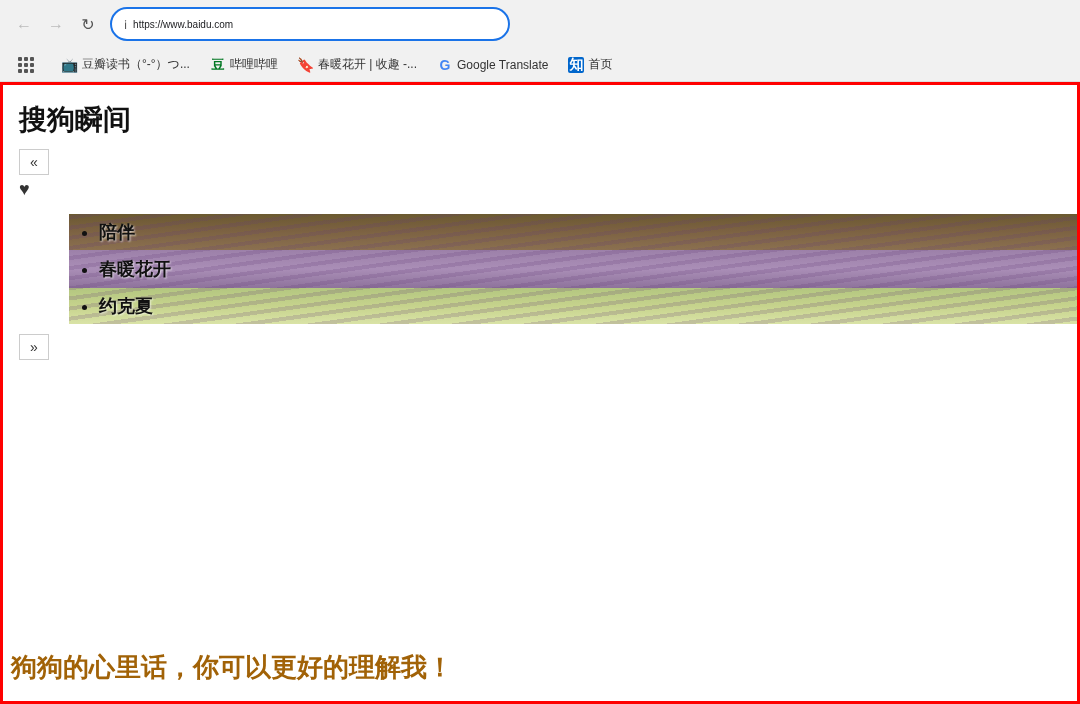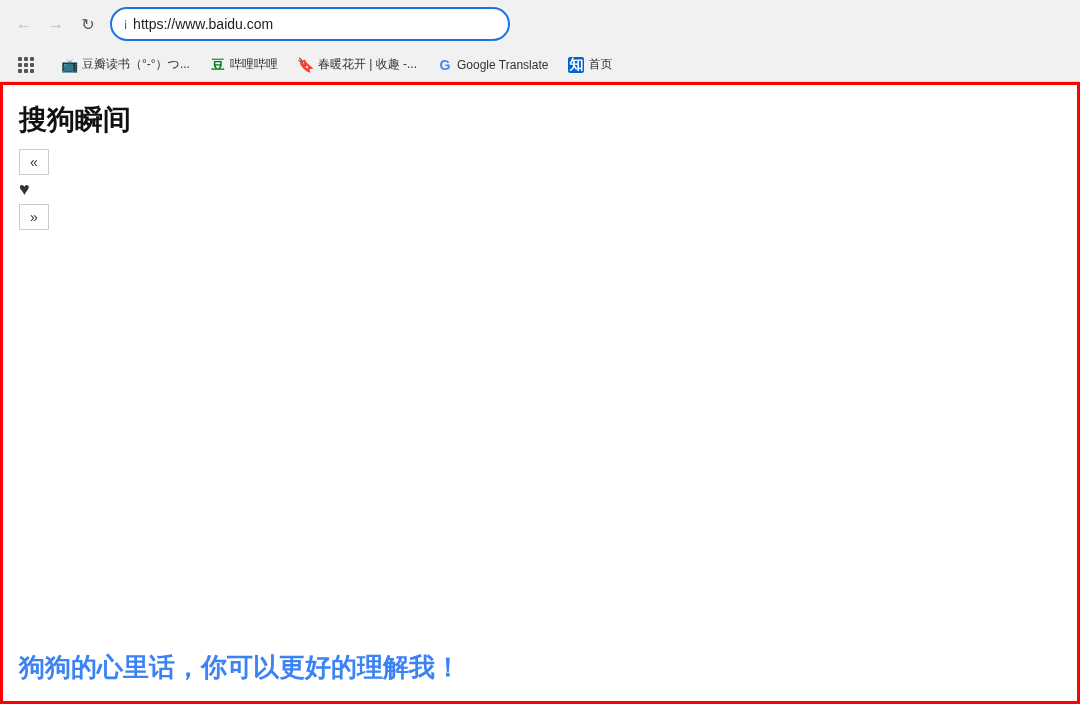--- a/index.html
+++ b/index.html
@@ -54,21 +54,21 @@
       gap: 6px;
       max-width: 400px;
     }
 
     .address-icon {
       font-size: 12px;
       color: #555;
     }
 
     .address-text {
-      font-size: 14px;
+      font-size: 10px;
       color: #202124;
       flex: 1;
       outline: none;
       border: none;
       background: transparent;
     }
 
     
     .bookmarks-bar {
       display: flex;
@@ -166,24 +166,24 @@
       width: calc(100% - 16px);
       height: 110px;
       margin-left: 50px;
       overflow: hidden;
     }
 
     
     .bottom-text {
       position: absolute;
       bottom: 16px;
-      left: 16px;
+      left: 8px;
       font-size: 26px;
       font-weight: bold;
-      color: #3b82f6;
+      color: #a16207;
       font-family: Liberation Sans, sans-serif;
     }
 
     
     .gt-icon {
       color: #4285f4;
       font-weight: bold;
       font-size: 14px;
     }
     .zhihu-icon {
@@ -272,17 +272,38 @@
 
 <div class="page-content">
   
   <div class="section-title">搜狗瞬间</div>
 
   <button class="nav-prev-btn">«</button>
 
   <span class="heart-icon">♥</span>
 
   
+  <div class="content-area">
+    <div class="image-container">
+
+      <div style="width:100%;height:100%;position:relative;overflow:hidden;">
+
+        <div style="position:absolute;top:0;left:0;right:0;height:33%;background:linear-gradient(to bottom, #6b5a30 0%, #7a6040 40%, #8b7050 100%);"></div>
+
+        <div style="position:absolute;top:33%;left:0;right:0;height:34%;background:linear-gradient(to bottom, #8b6a9a 0%, #9b7aaa 50%, #7a5a8a 100%);opacity:0.85;"></div>
+
+        <div style="position:absolute;top:67%;left:0;right:0;height:33%;background:linear-gradient(to bottom, #a0b860 0%, #b8c870 50%, #d0dc90 100%);opacity:0.8;"></div>
+
+        <div style="position:absolute;top:0;left:0;right:0;bottom:0;background:repeating-linear-gradient(-8deg, transparent 0px, transparent 6px, rgba(100,60,120,0.2) 6px, rgba(100,60,120,0.2) 10px);"></div>
+      </div>
+
+      <ul style="position:absolute;top:0;left:-50px;width:calc(100% + 50px);height:100%;list-style:disc;padding-left:80px;display:flex;flex-direction:column;justify-content:space-around;margin:0;">
+        <li style="font-size:18px;font-weight:bold;color:#111;font-family:'Microsoft YaHei',Arial,sans-serif;text-shadow:1px 1px 2px rgba(255,255,255,0.7);">陪伴</li>
+        <li style="font-size:18px;font-weight:bold;color:#111;font-family:'Microsoft YaHei',Arial,sans-serif;text-shadow:1px 1px 2px rgba(255,255,255,0.7);">春暖花开</li>
+        <li style="font-size:18px;font-weight:bold;color:#111;font-family:'Microsoft YaHei',Arial,sans-serif;text-shadow:1px 1px 2px rgba(255,255,255,0.7);">约克夏</li>
+      </ul>
+    </div>
+  </div>
 
   <button class="nav-next-btn">»</button>
 
   <div class="bottom-text">狗狗的心里话，你可以更好的理解我！</div>
 </div>
 
 </body></html>

